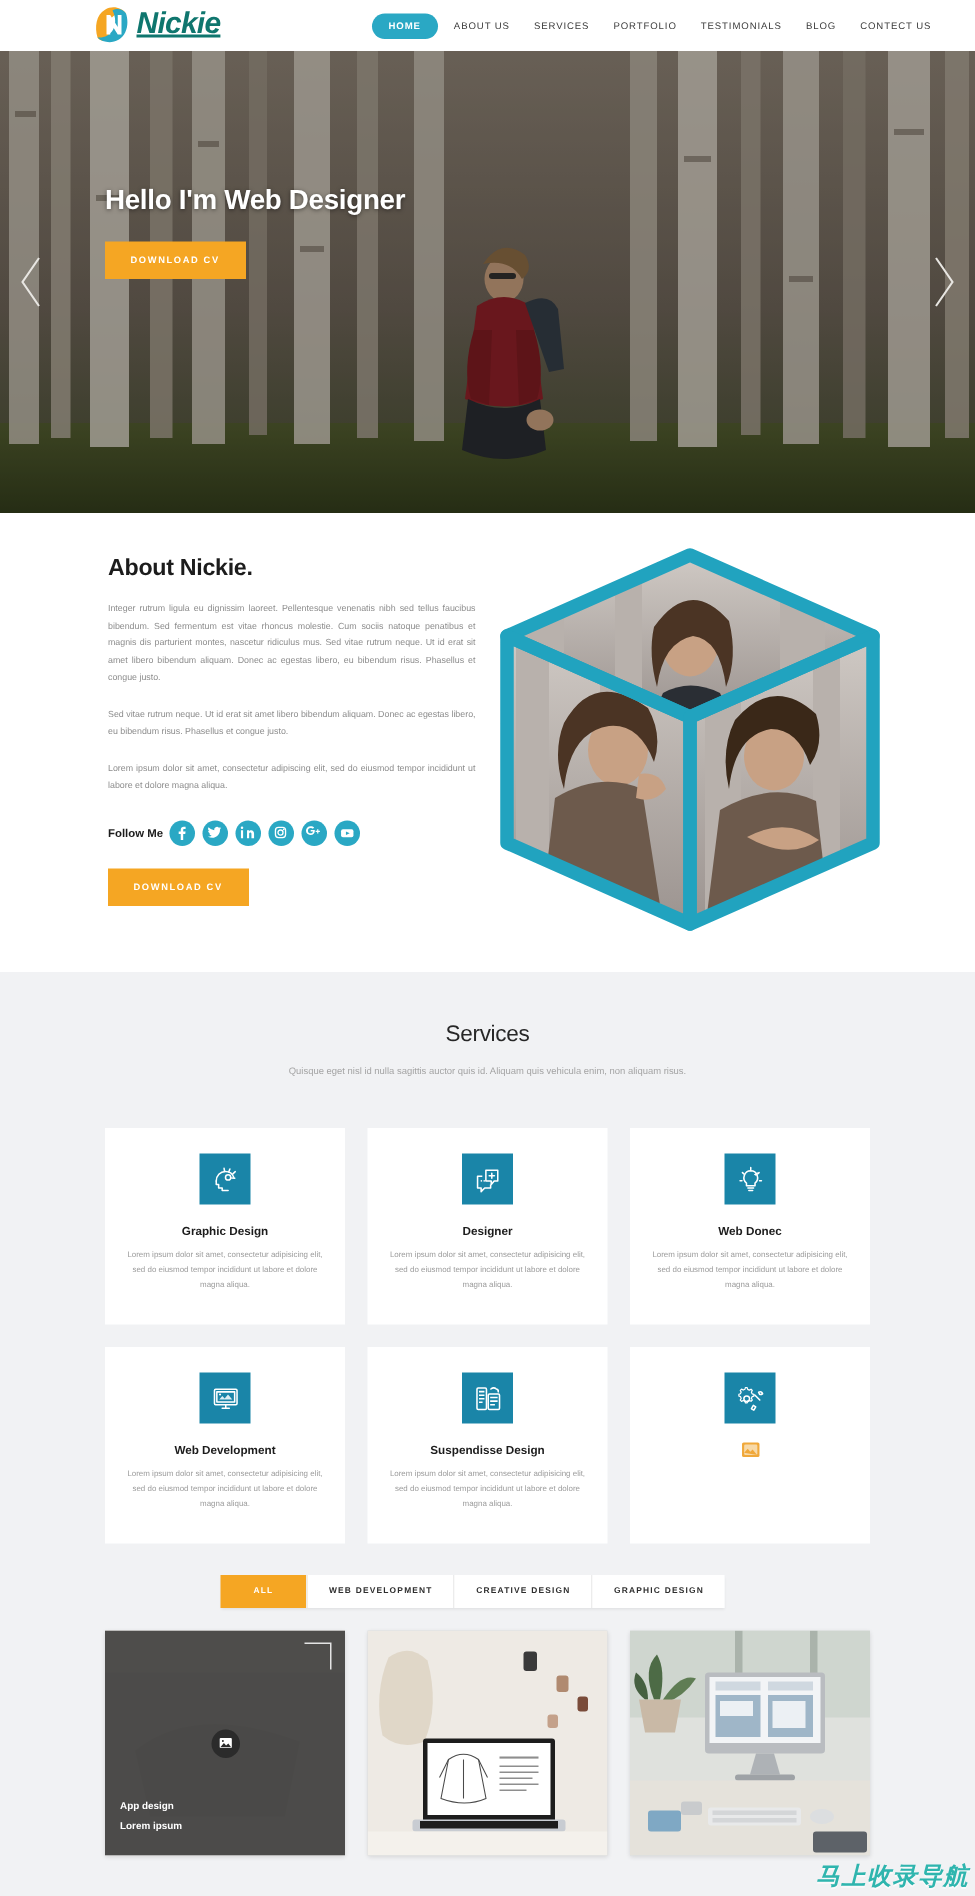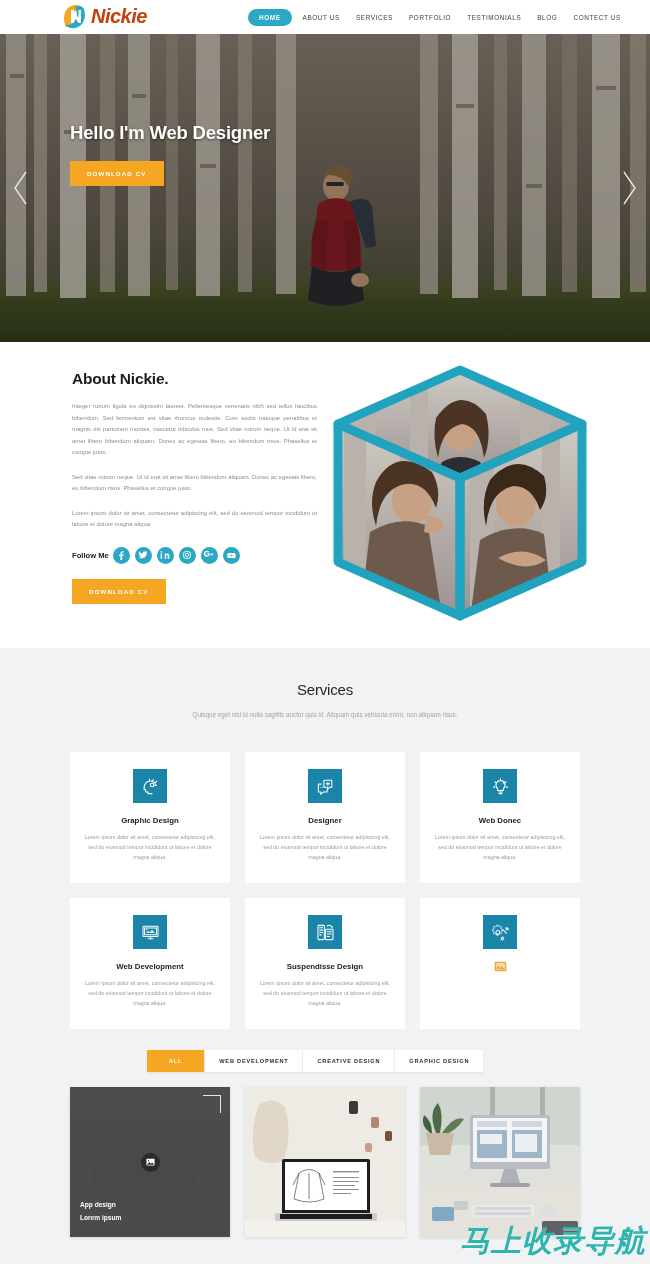--- a/index.html
+++ b/index.html
@@ -17,21 +17,21 @@
     position: absolute; top: 0; left: 0;
     width: 650px; height: 34px;
     background: #ffffff;
     display: flex; align-items: center;
     z-index: 40;
   }
   .logo-wrap { position: absolute; left: 62px; top: 3px; display: flex; align-items: center; gap: 4px; }
   .logo-mark { width: 25px; height: 26px; }
   .logo-text {
     font-size: 20px; font-weight: bold; font-style: italic;
-    color: #c2410c; letter-spacing: -0.5px; line-height: 1;
+    color: #0f766e; letter-spacing: -0.5px; line-height: 1; text-decoration: underline;
   }
   .nav { position: absolute; left: 248px; top: 9px; display: flex; align-items: center; gap: 0; }
   .nav-item {
     font-size: 6.4px; letter-spacing: 0.6px; color: #3c3c3c;
     padding: 0 8px; white-space: nowrap; text-transform: uppercase;
   }
   .nav-item.active {
     background: #2aa8c4; color: #ffffff;
     border-radius: 10px; padding: 5px 11px; margin-right: 3px;
     font-weight: bold;
@@ -163,21 +163,21 @@
     width: 19px; height: 19px; border-radius: 50%;
     background: #2b2b2b;
     display: flex; align-items: center; justify-content: center;
   }
   .pf-caption { position: absolute; left: 10px; bottom: 16px; }
   .pf-caption .t1 { font-size: 6.6px; font-weight: bold; color: #fff; }
   .pf-caption .t2 { margin-top: 6px; font-size: 6.6px; font-weight: bold; color: #fff; }
 
   .watermark {
     position: absolute; right: 4px; bottom: 2px;
-    font-size: 30px; font-weight: bold; font-style: italic;
+    font-size: 16px; font-weight: bold; font-style: italic;
     color: #2fb5ae; letter-spacing: 1px;
     z-index: 30; white-space: nowrap;
     text-shadow: 0 1px 0 rgba(255,255,255,.6);
   }
 </style>
 </head>
 <body>
 
 <div class="page">
 

